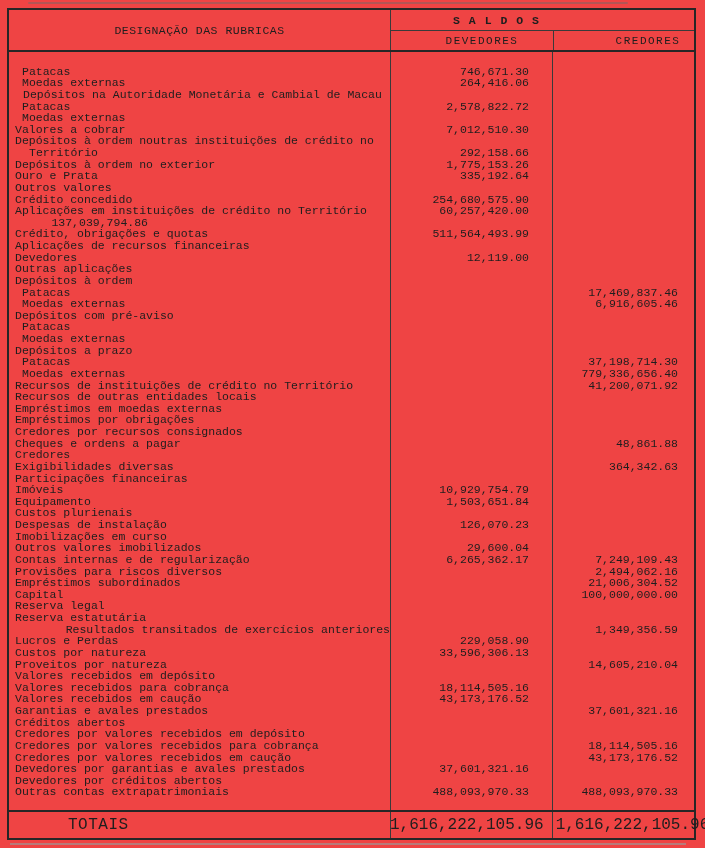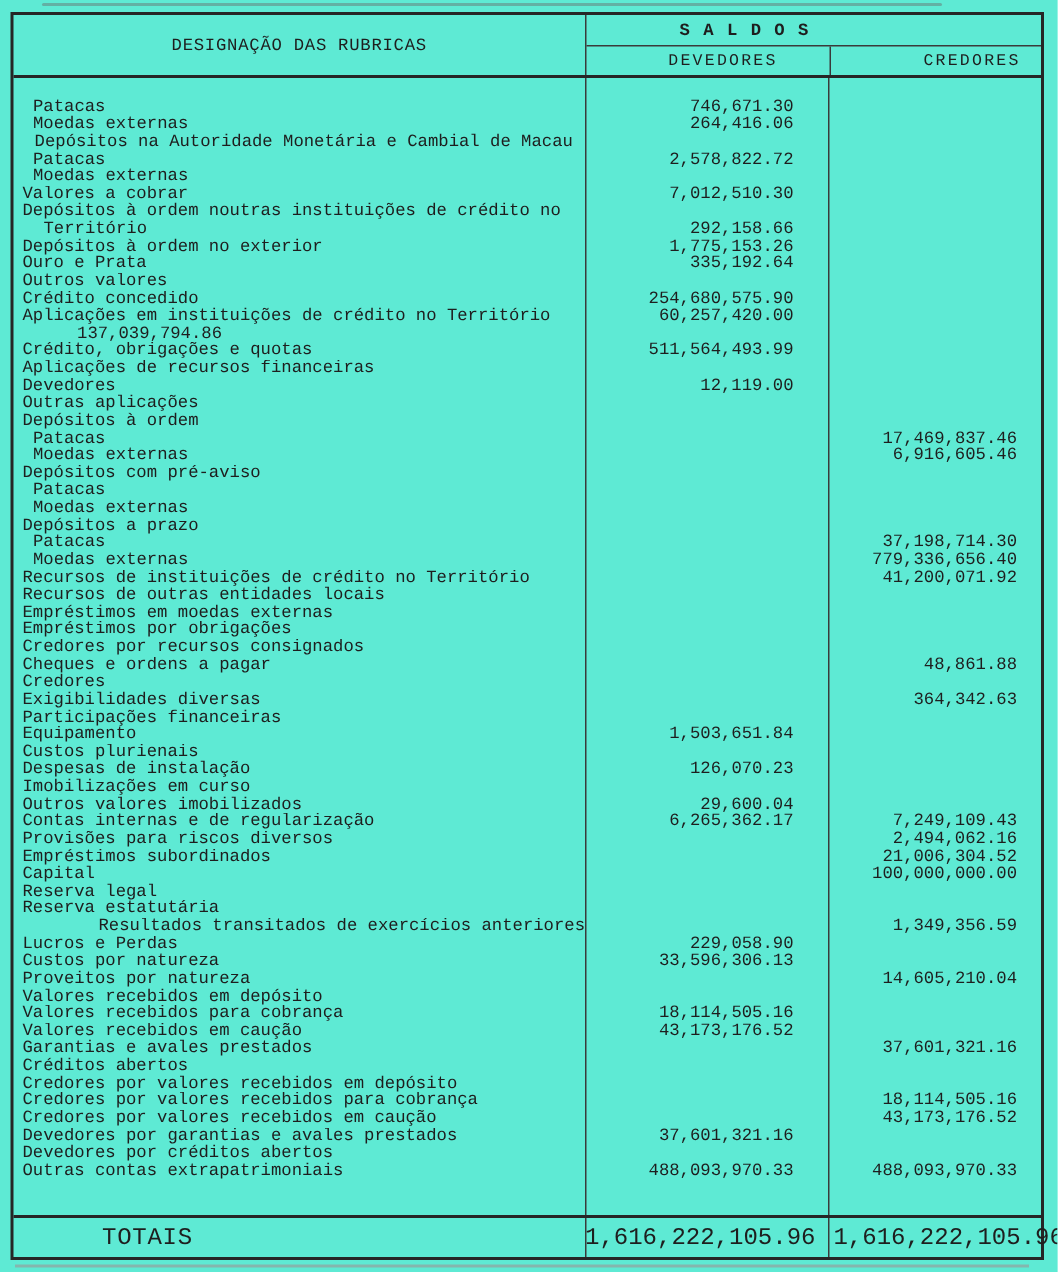--- a/index.html
+++ b/index.html
@@ -1,18 +1,18 @@
 <!DOCTYPE html>
 <html><head>
 <meta charset="utf-8">
 <style>
   html,body{margin:0;padding:0;}
   .page{
     width:705px;height:848px;position:relative;
-    background:#5eead4;
+    background:#ef4444;
     font-family:"Liberation Mono","DejaVu Sans Mono",monospace;
     color:#1e1e1e;
     overflow:hidden;
   }
   .scan-smudge-top{
     position:absolute;left:28px;top:2px;width:600px;height:2px;
     background:#6b6b6b;opacity:.45;border-radius:1px;
   }
   .scan-smudge-bottom{
     position:absolute;left:10px;top:843px;width:676px;height:2px;
@@ -280,20 +280,25 @@
           <div class="lbl" style="padding-left: 6px;">Exigibilidades diversas</div>
           <div class="dev"></div>
           <div class="cred">364,342.63</div>
         </div>
         <div class="row">
           <div class="lbl" style="padding-left: 6px;">Participações financeiras</div>
           <div class="dev"></div>
           <div class="cred"></div>
         </div>
         <div class="row">
+          <div class="lbl" style="padding-left: 6px;">Imóveis</div>
+          <div class="dev">10,929,754.79</div>
+          <div class="cred"></div>
+        </div>
+        <div class="row">
           <div class="lbl" style="padding-left: 6px;">Equipamento</div>
           <div class="dev">1,503,651.84</div>
           <div class="cred"></div>
         </div>
         <div class="row">
           <div class="lbl" style="padding-left: 6px;">Custos plurienais</div>
           <div class="dev"></div>
           <div class="cred"></div>
         </div>
         <div class="row">

